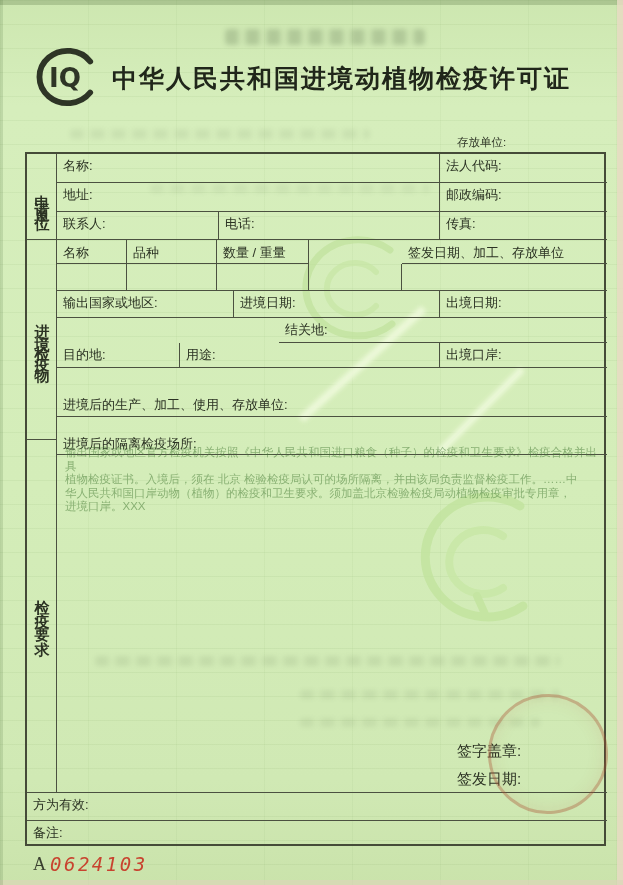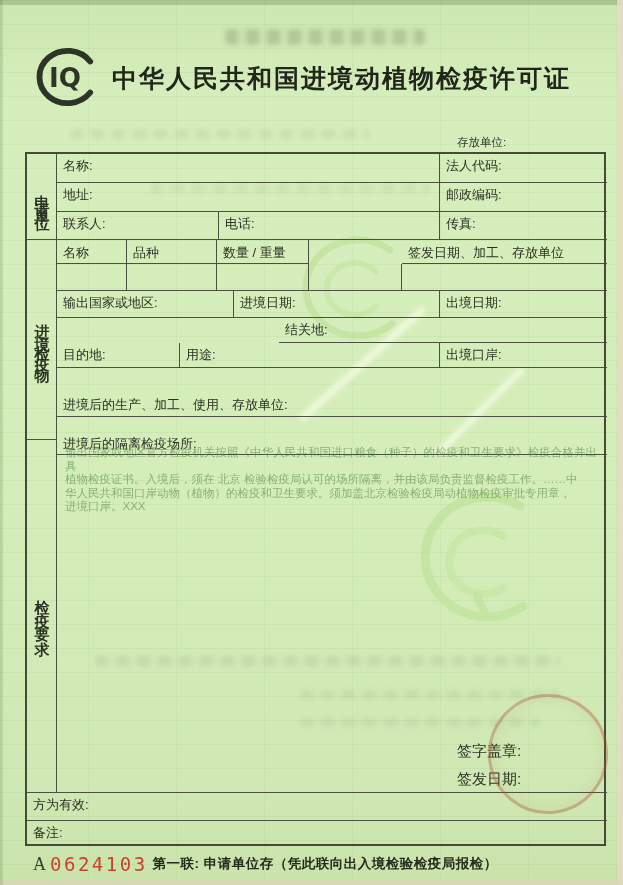--- a/index.html
+++ b/index.html
@@ -68,21 +68,21 @@
   .seal{position:absolute;left:488px;top:694px;width:114px;height:114px;
     border:3.5px solid rgba(172,82,52,.38);border-radius:50%;
     box-shadow:inset 0 0 18px rgba(172,82,52,.10);transform:rotate(-6deg);
     pointer-events:none;z-index:5;}
 
   .bottomline{position:absolute;left:33px;top:851px;height:26px;display:flex;
     align-items:center;white-space:nowrap;}
   .serialA{font-family:"Liberation Serif","DejaVu Serif",serif;font-size:18px;
     color:#3a4030;margin-right:4px;}
   .serialN{font-family:"DejaVu Sans Mono","Liberation Mono",monospace;font-size:19px;
-    color:#c8432f;letter-spacing:2.5px;margin-right:5px;}
+    color:#c8432f;letter-spacing:2.5px;margin-right:16px;font-style:italic;}
   .copynote{font-size:13.5px;font-weight:bold;color:#242b1c;letter-spacing:.5px;}
 </style>
 </head>
 <body>
 
 <div class="page">
 
   <div class="edge top"></div>
   <div class="edge right"></div>
   <div class="edge bottom"></div>
@@ -167,16 +167,15 @@
 
     <div class="cell last" style="left:0;top:639px;width:580px;height:28px">方为有效:</div>
     <div class="cell last nobottom" style="left:0;top:667px;width:580px;height:26px">备注:</div>
   </div>
 
   <div class="seal"></div>
 
   <div class="bottomline">
     <span class="serialA">A</span>
     <span class="serialN">0624103</span>
-    <span class="copynote">第一联: 申请单位存（凭此联向出入境检验检疫局报检）</span>
   </div>
 
 </div>
 
 </body></html>

